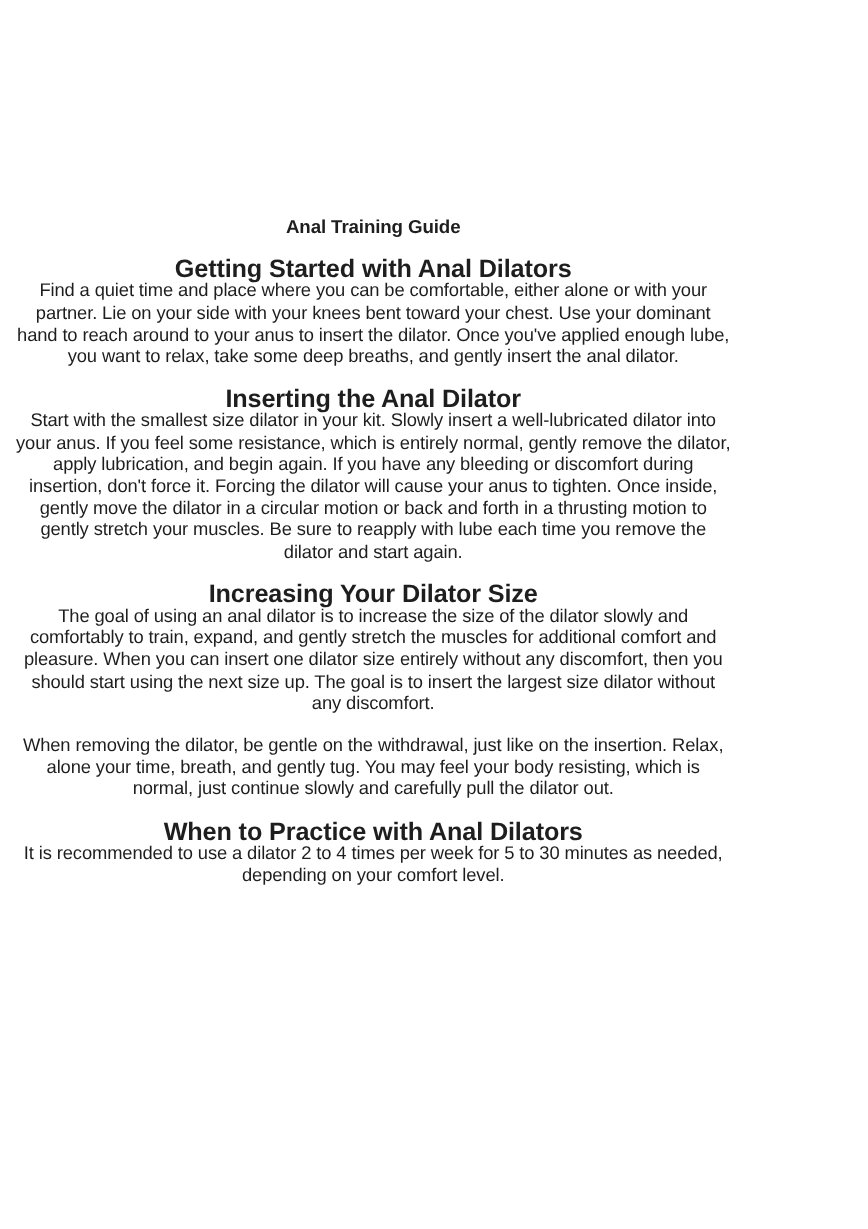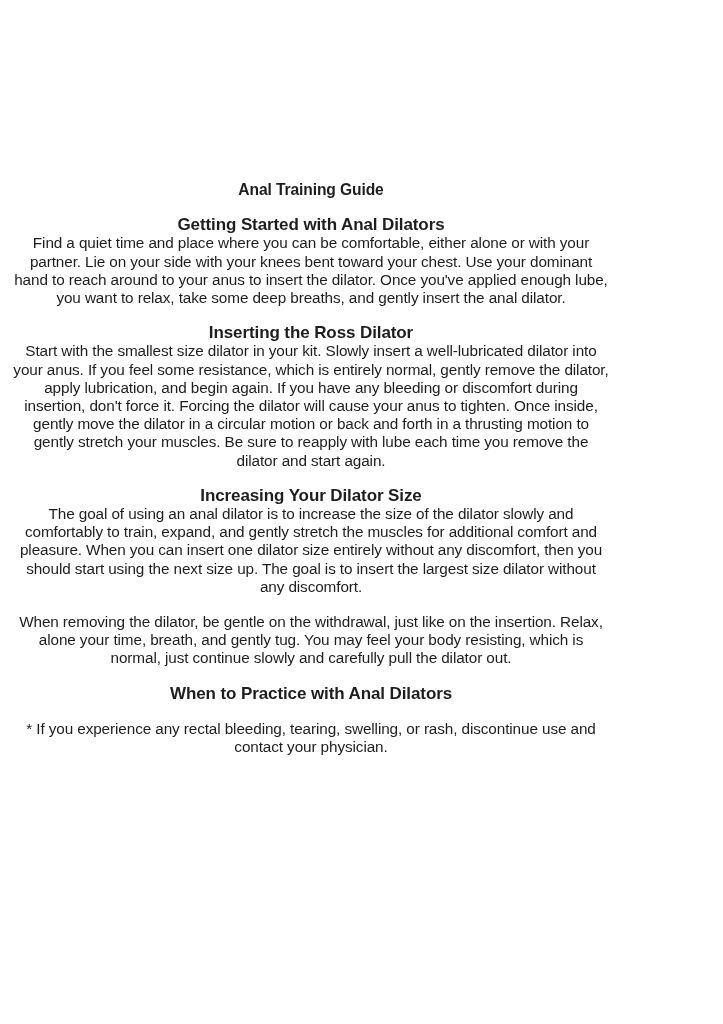--- a/index.html
+++ b/index.html
@@ -29,21 +29,21 @@
       font-weight: bold;
       margin: 0;
     }
     .author {
       margin: 0;
     }
     .doc-section {
       margin-top: 17px;
     }
     .section-heading {
-      font-size: 17px;
+      font-size: 21px;
       font-weight: bold;
       margin: 0;
     }
     .para {
       margin: 0;
     }
     .para + .para {
       margin-top: 17px;
     }
     .footer-line {
@@ -60,30 +60,30 @@
 
   <h1 class="title">Anal Training Guide</h1>
 
 
   <section class="doc-section">
     <h2 class="section-heading">Getting Started with Anal Dilators</h2>
     <p class="para">Find a quiet time and place where you can be comfortable, either alone or with your partner. Lie on your side with your knees bent toward your chest. Use your dominant hand to reach around to your anus to insert the dilator. Once you've applied enough lube, you want to relax, take some deep breaths, and gently insert the anal dilator.</p>
   </section>
 
   <section class="doc-section">
-    <h2 class="section-heading">Inserting the Ross Dilator</h2>
+    <h2 class="section-heading">Inserting the Anal Dilator</h2>
     <p class="para">Start with the smallest size dilator in your kit. Slowly insert a well-lubricated dilator into your anus. If you feel some resistance, which is entirely normal, gently remove the dilator, apply lubrication, and begin again. If you have any bleeding or discomfort during insertion, don't force it. Forcing the dilator will cause your anus to tighten. Once inside, gently move the dilator in a circular motion or back and forth in a thrusting motion to gently stretch your muscles. Be sure to reapply with lube each time you remove the dilator and start again.</p>
   </section>
 
   <section class="doc-section">
     <h2 class="section-heading">Increasing Your Dilator Size</h2>
     <p class="para">The goal of using an anal dilator is to increase the size of the dilator slowly and comfortably to train, expand, and gently stretch the muscles for additional comfort and pleasure. When you can insert one dilator size entirely without any discomfort, then you should start using the next size up. The goal is to insert the largest size dilator without any discomfort.</p>
     <p class="para">When removing the dilator, be gentle on the withdrawal, just like on the insertion. Relax, alone your time, breath, and gently tug. You may feel your body resisting, which is normal, just continue slowly and carefully pull the dilator out.</p>
   </section>
 
   <section class="doc-section">
     <h2 class="section-heading">When to Practice with Anal Dilators</h2>
+    <p class="para">It is recommended to use a dilator 2 to 4 times per week for 5 to 30 minutes as needed, depending on your comfort level.</p>
   </section>
 
 
-  <p class="disclaimer">* If you experience any rectal bleeding, tearing, swelling, or rash, discontinue use and contact your physician.</p>
 
 </main>
 
 </body></html>

